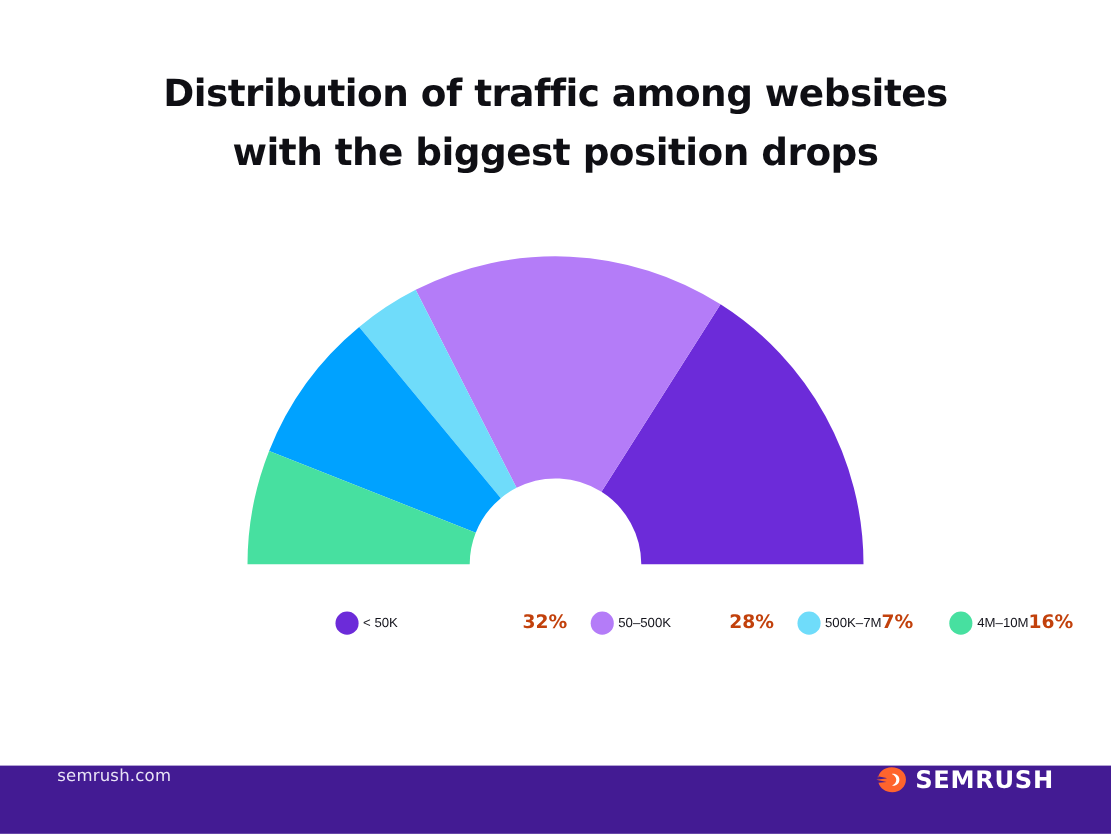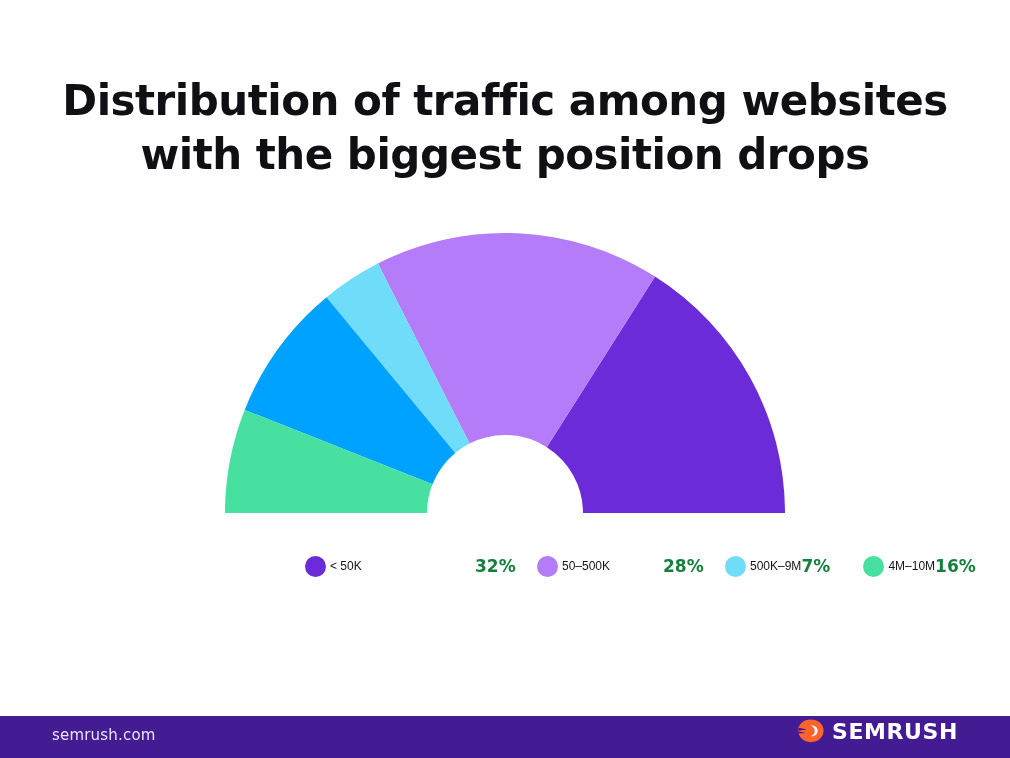--- a/index.html
+++ b/index.html
@@ -18,23 +18,23 @@
 
   
   .title-block {
     position: absolute;
     top: 58px;
     left: 0;
     width: 1010px;
     text-align: center;
   }
   .chart-title {
-    margin: 16px;
+    margin: 0;
     font-family: "DejaVu Sans", sans-serif;
-    font-size: 42px;
+    font-size: 34px;
     line-height: 54px;
     font-weight: 700;
     letter-spacing: -0.5px;
     color: #0f0f14;
     white-space: pre-line;
   }
 
   
   .gauge-wrap {
     position: absolute;
@@ -80,36 +80,36 @@
     font-weight: 400;
     color: #14141c;
     white-space: nowrap;
   }
   .legend-value {
     margin-left: auto;
     padding-right: 8px;
     font-family: "DejaVu Sans", sans-serif;
     font-size: 17px;
     font-weight: 700;
-    color: #15803d;
+    color: #c2410c;
     white-space: nowrap;
   }
   .legend-col-a .legend-value { min-width: 54px; }
   .legend-col-b .legend-value { min-width: 54px; }
 
   
   .footer {
     position: absolute;
     left: 0;
     bottom: 0;
     width: 1010px;
-    height: 42px;
+    height: 62px;
     background: #431b93;
     display: flex;
-    align-items: flex-end;
+    align-items: flex-start;
     justify-content: space-between;
     box-sizing: border-box;
     padding: 0 52px 14px 52px;
   }
   .footer-url {
     font-family: "DejaVu Sans", sans-serif;
     font-size: 15px;
     color: #e9e4f6;
     letter-spacing: 0.2px;
   }
@@ -160,21 +160,21 @@
   </div>
 
   <div class="legend-item legend-col-a">
     <span class="legend-swatch" style="background: rgb(180, 124, 248);"></span>
     <span class="legend-label">50–500K</span>
     <span class="legend-value">28%</span>
   </div>
 
   <div class="legend-item legend-col-a">
     <span class="legend-swatch" style="background: rgb(111, 220, 250);"></span>
-    <span class="legend-label">500K–9M</span>
+    <span class="legend-label">500K–7M</span>
     <span class="legend-value">7%</span>
   </div>
 
   <div class="legend-item legend-col-b">
     <span class="legend-swatch" style="background: rgb(71, 224, 160);"></span>
     <span class="legend-label">4M–10M</span>
     <span class="legend-value">16%</span>
   </div>
 
 </div>

